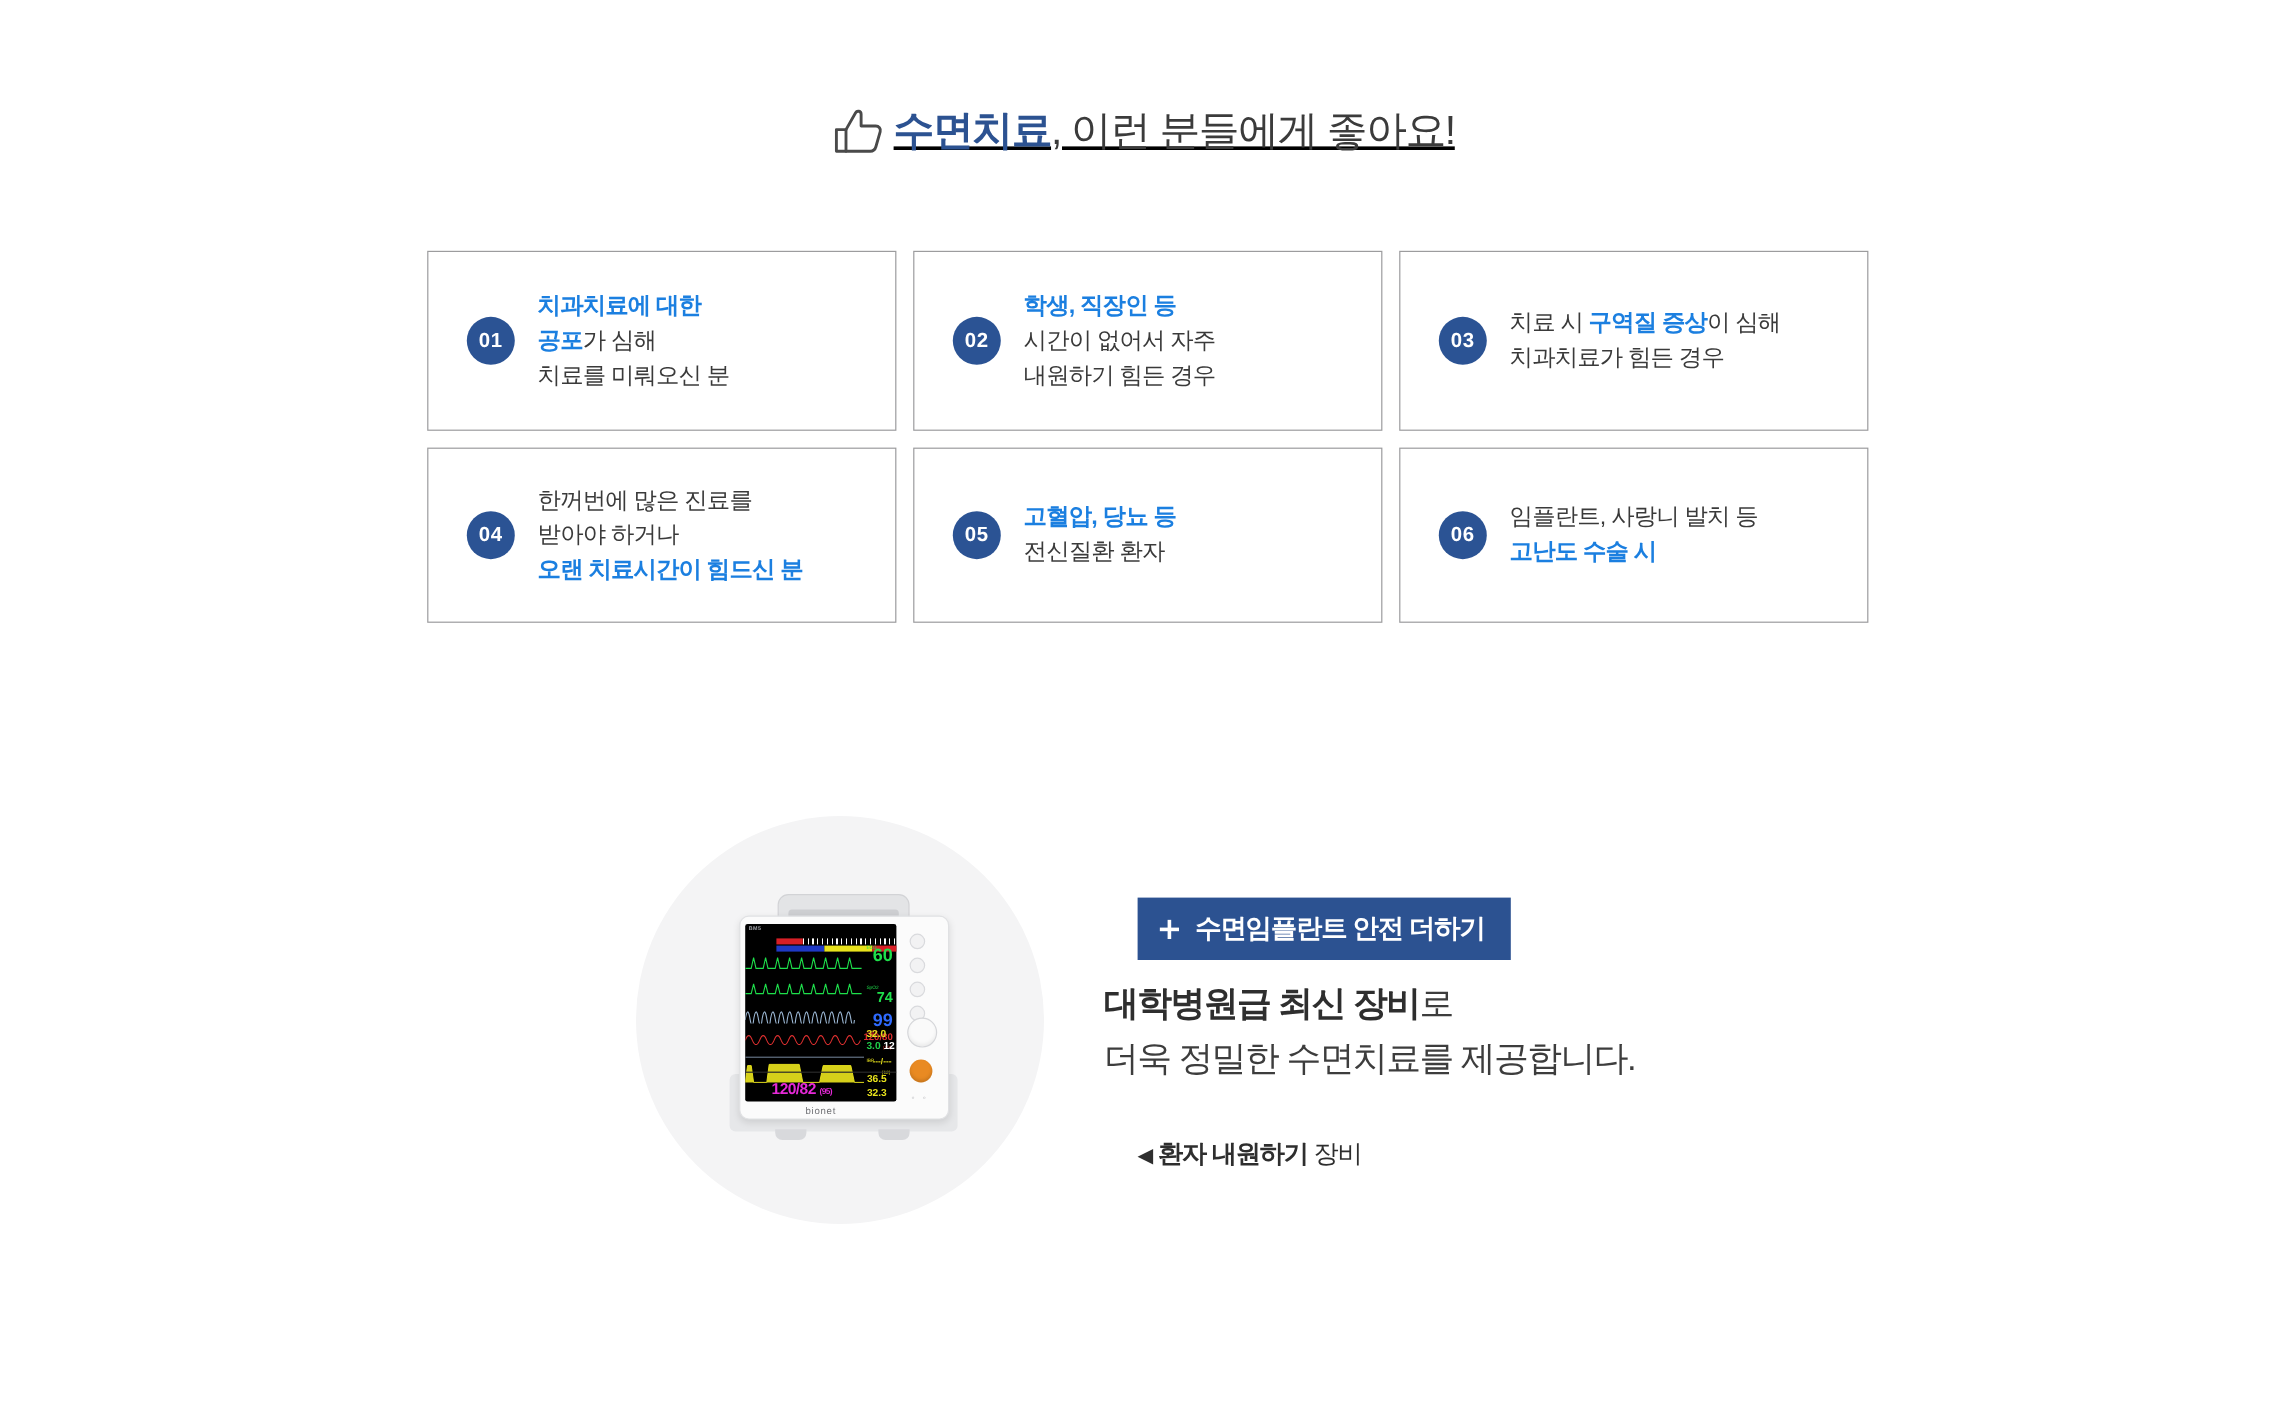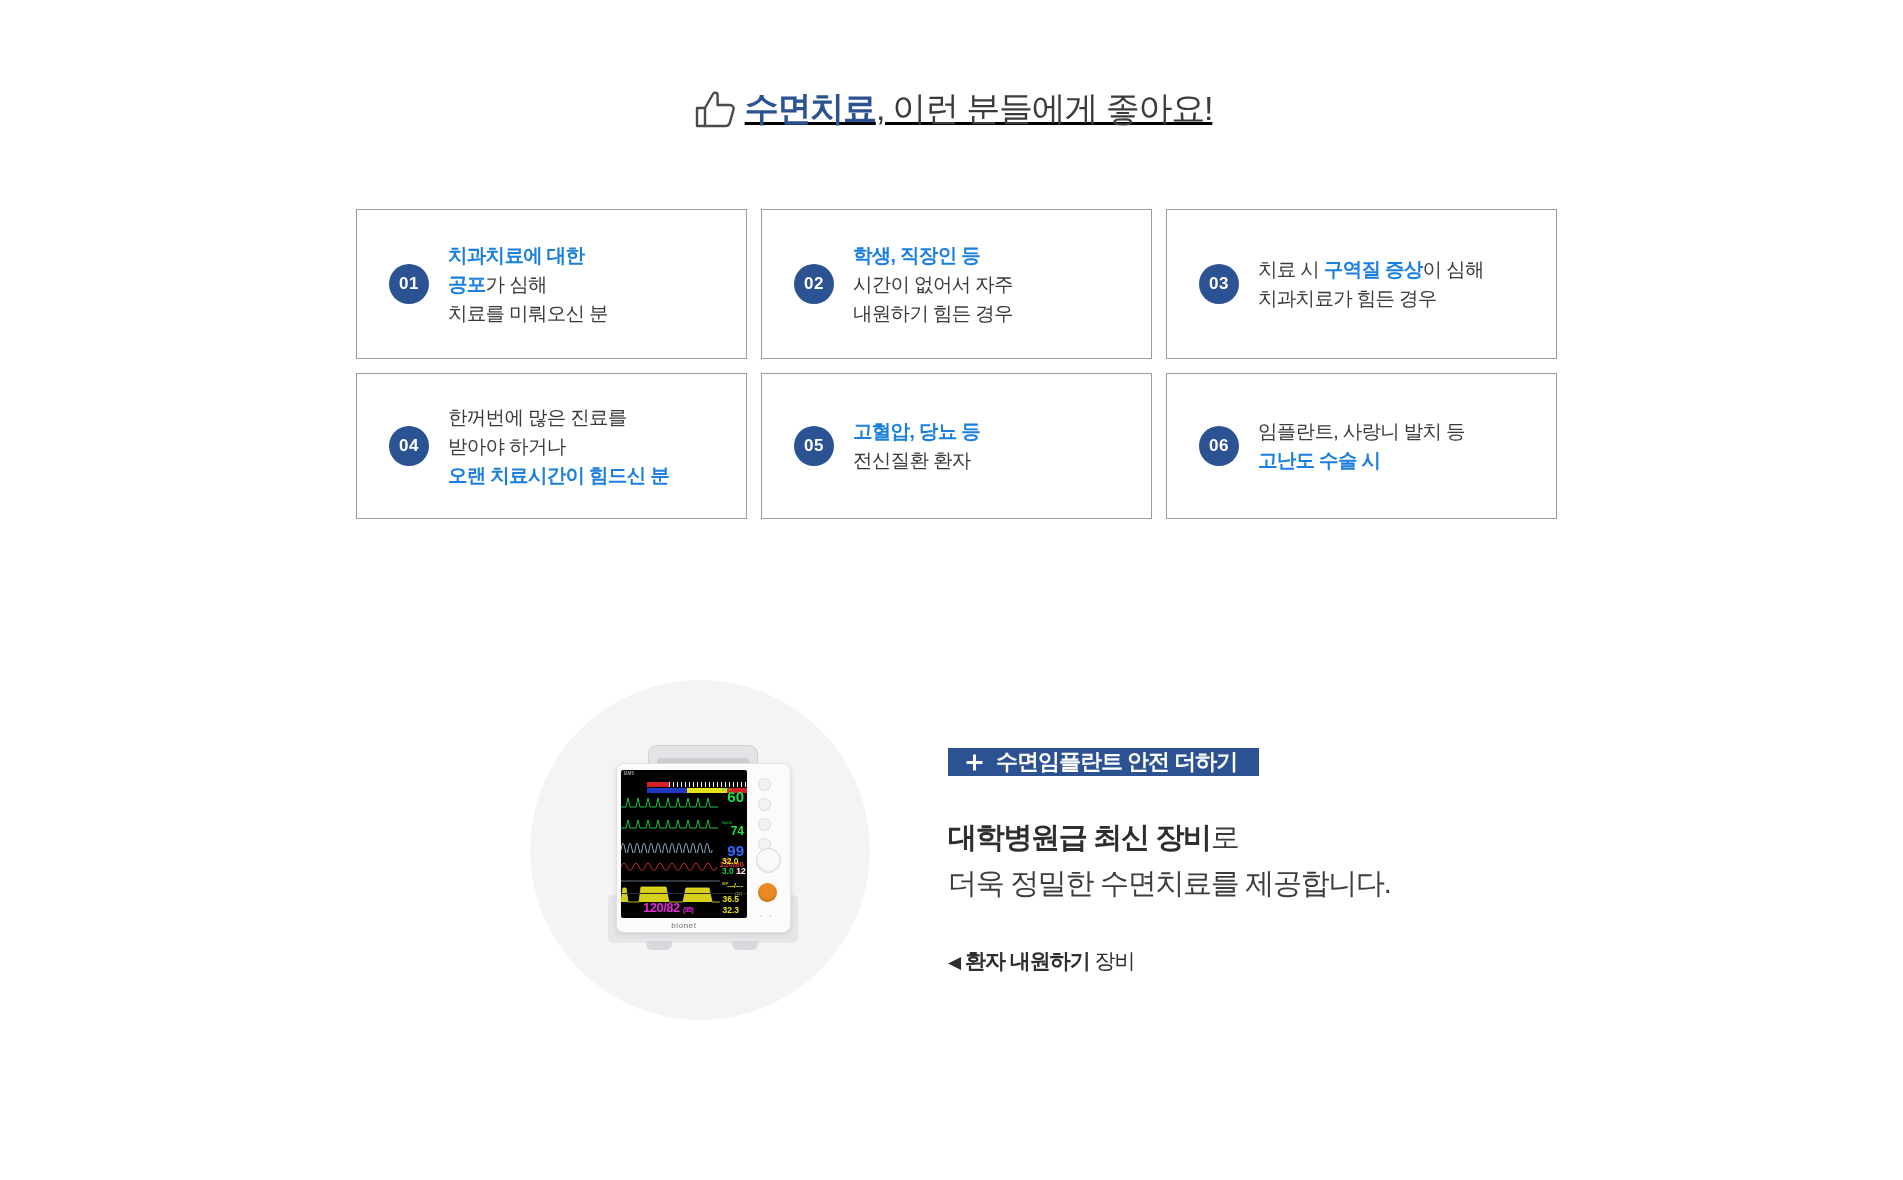--- a/index.html
+++ b/index.html
@@ -143,29 +143,29 @@
   .s-nibp{position:absolute;left:22px;bottom:3px;font-size:13px;font-weight:700;color:#e629d8;letter-spacing:-.5px;}
   .s-nibp small{font-size:7px;}
   .s-co2{position:absolute;left:101px;bottom:42px;font-size:8.5px;font-weight:700;color:#e8e21c;}
   .s-co2 .g{color:#20d04a;}
   .s-co2 .w{color:#ffffff;}
   .s-temp{position:absolute;right:8px;bottom:2px;font-size:8.5px;font-weight:700;color:#e8e21c;text-align:right;line-height:11px;}
 
   
   .badge-bar{
     position:absolute;left:948px;top:748px;
-    height:28px;padding:0 22px 0 18px;
+    height:52px;padding:0 22px 0 18px;
     background:#2c5291;color:#fff;
     display:flex;align-items:center;gap:13px;
     box-sizing:border-box;
   }
   .plus-icon{display:block;width:17px;height:17px;}
   .badge-bar-text{font-size:22px;font-weight:700;letter-spacing:-1px;white-space:nowrap;}
   .headline{
-    position:absolute;left:948px;top:814px;
+    position:absolute;left:920px;top:814px;
     font-size:29px;line-height:46px;letter-spacing:-1.3px;color:#2e2e2e;
     white-space:nowrap;
   }
   .headline .b{font-weight:700;}
   .headline .n{font-weight:400;color:#3d3d3d;}
   .caption{
     position:absolute;left:948px;top:947px;
     font-size:21px;letter-spacing:-1px;color:#2e2e2e;white-space:nowrap;
   }
   .caption .arrow{font-size:17px;}

